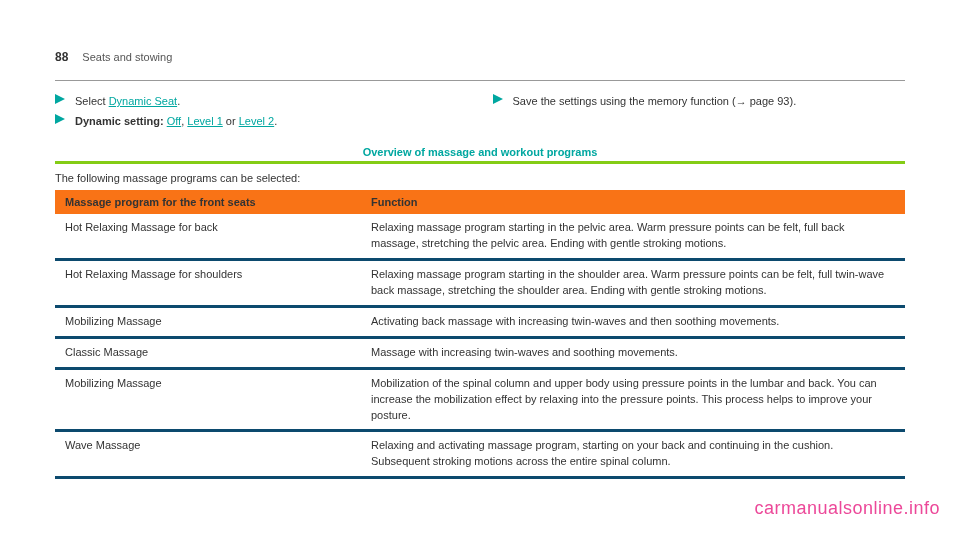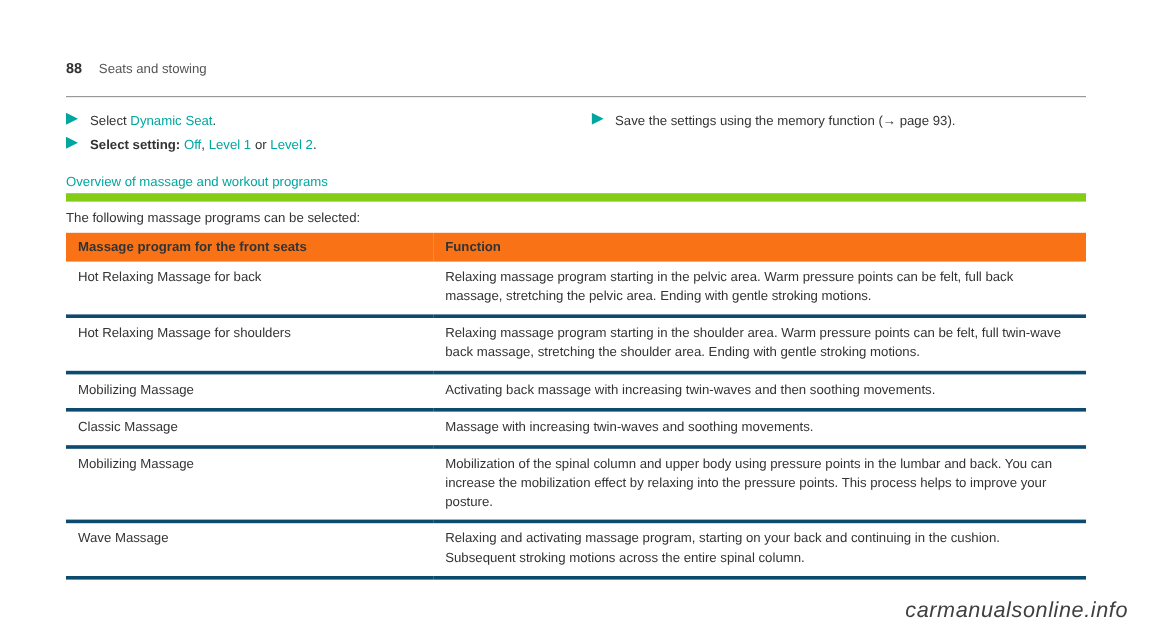--- a/index.html
+++ b/index.html
@@ -53,31 +53,33 @@
       margin-top: 1px;
     }
     .step-icon svg {
       display: block;
     }
     .step-text {
       flex: 1;
     }
     .link {
       color: #00a7a0;
+      text-decoration: underline;
     }
     .bold {
       font-weight: bold;
     }
     .section-heading {
       color: #00a7a0;
-      font-weight: normal;
+      font-weight: bold;
       font-size: 11px;
-      border-bottom: 7px solid #84cc16;
+      border-bottom: 3px solid #84cc16;
       padding-bottom: 3px;
       margin-bottom: 8px;
+      text-align: center;
     }
     .subheading {
       font-weight: normal;
       margin-bottom: 6px;
     }
     table {
       width: 100%;
       border-collapse: collapse;
     }
     thead th {
@@ -95,24 +97,23 @@
     }
     thead th:first-child,
     tbody td:first-child {
       width: 36%;
     }
     .watermark {
       position: absolute;
       right: 20px;
       bottom: 14px;
       font-size: 18px;
-      color: #404040;
+      color: #ec4899;
       font-weight: normal;
       letter-spacing: 0.5px;
-      font-style: italic;
     }
   </style>
 </head>
 <body>
 
 <div class="page-header">
   <span class="page-number">88</span>
   <span class="chapter-title">Seats and stowing</span>
 </div>
 
@@ -128,21 +129,21 @@
         <span>Select </span><span class="link">Dynamic Seat</span><span>.</span>
       </span>
     </div>
     <div class="step">
       <span class="step-icon">
         <svg width="10" height="10" viewBox="0 0 10 10">
             <polygon points="0,0 10,5 0,10" fill="#00a7a0"></polygon>
           </svg>
       </span>
       <span class="step-text">
-        <span class="bold">Select setting:</span> <span class="link">Off</span>, <span class="link">Level 1</span><span> or </span><span class="link">Level 2</span><span>.</span>
+        <span class="bold">Dynamic setting:</span> <span class="link">Off</span>, <span class="link">Level 1</span><span> or </span><span class="link">Level 2</span><span>.</span>
       </span>
     </div>
   </div>
   <div class="col">
     <div class="step">
       <span class="step-icon">
         <svg width="10" height="10" viewBox="0 0 10 10">
             <polygon points="0,0 10,5 0,10" fill="#00a7a0"></polygon>
           </svg>
       </span>

